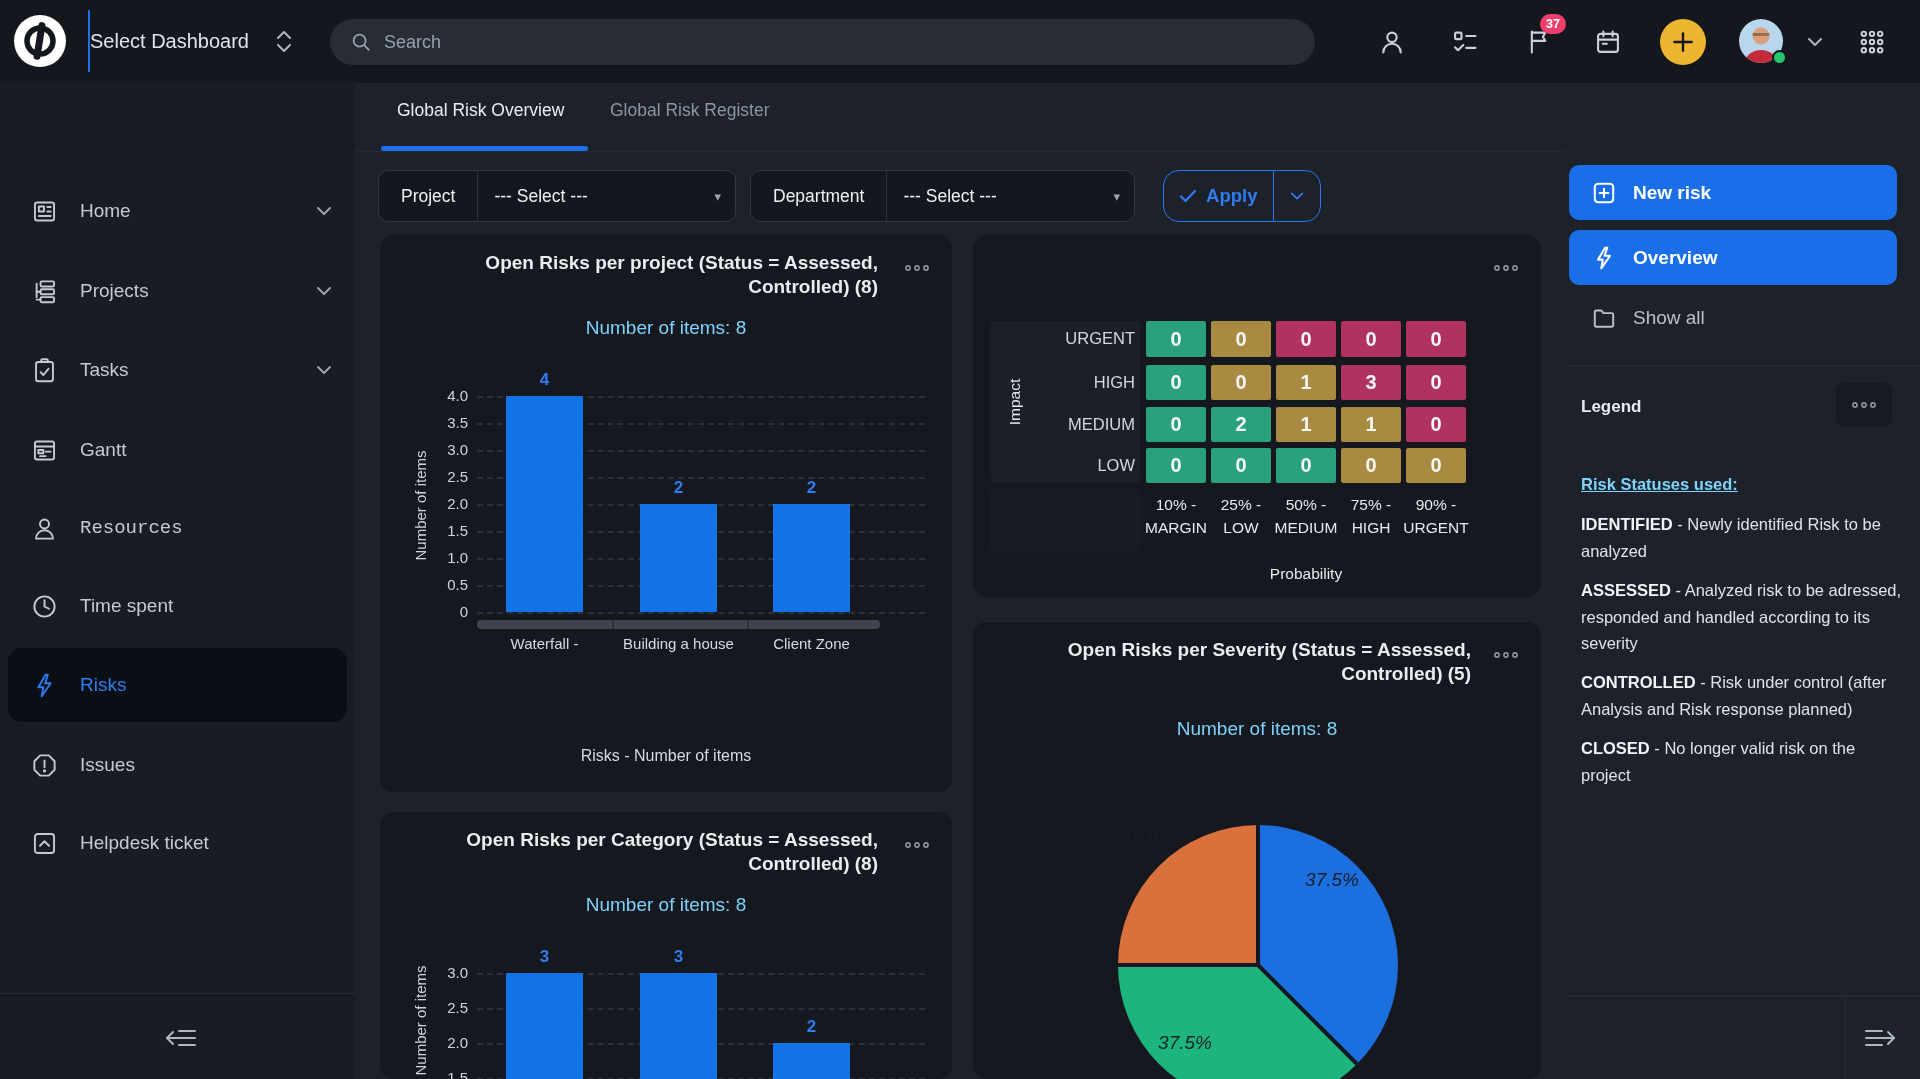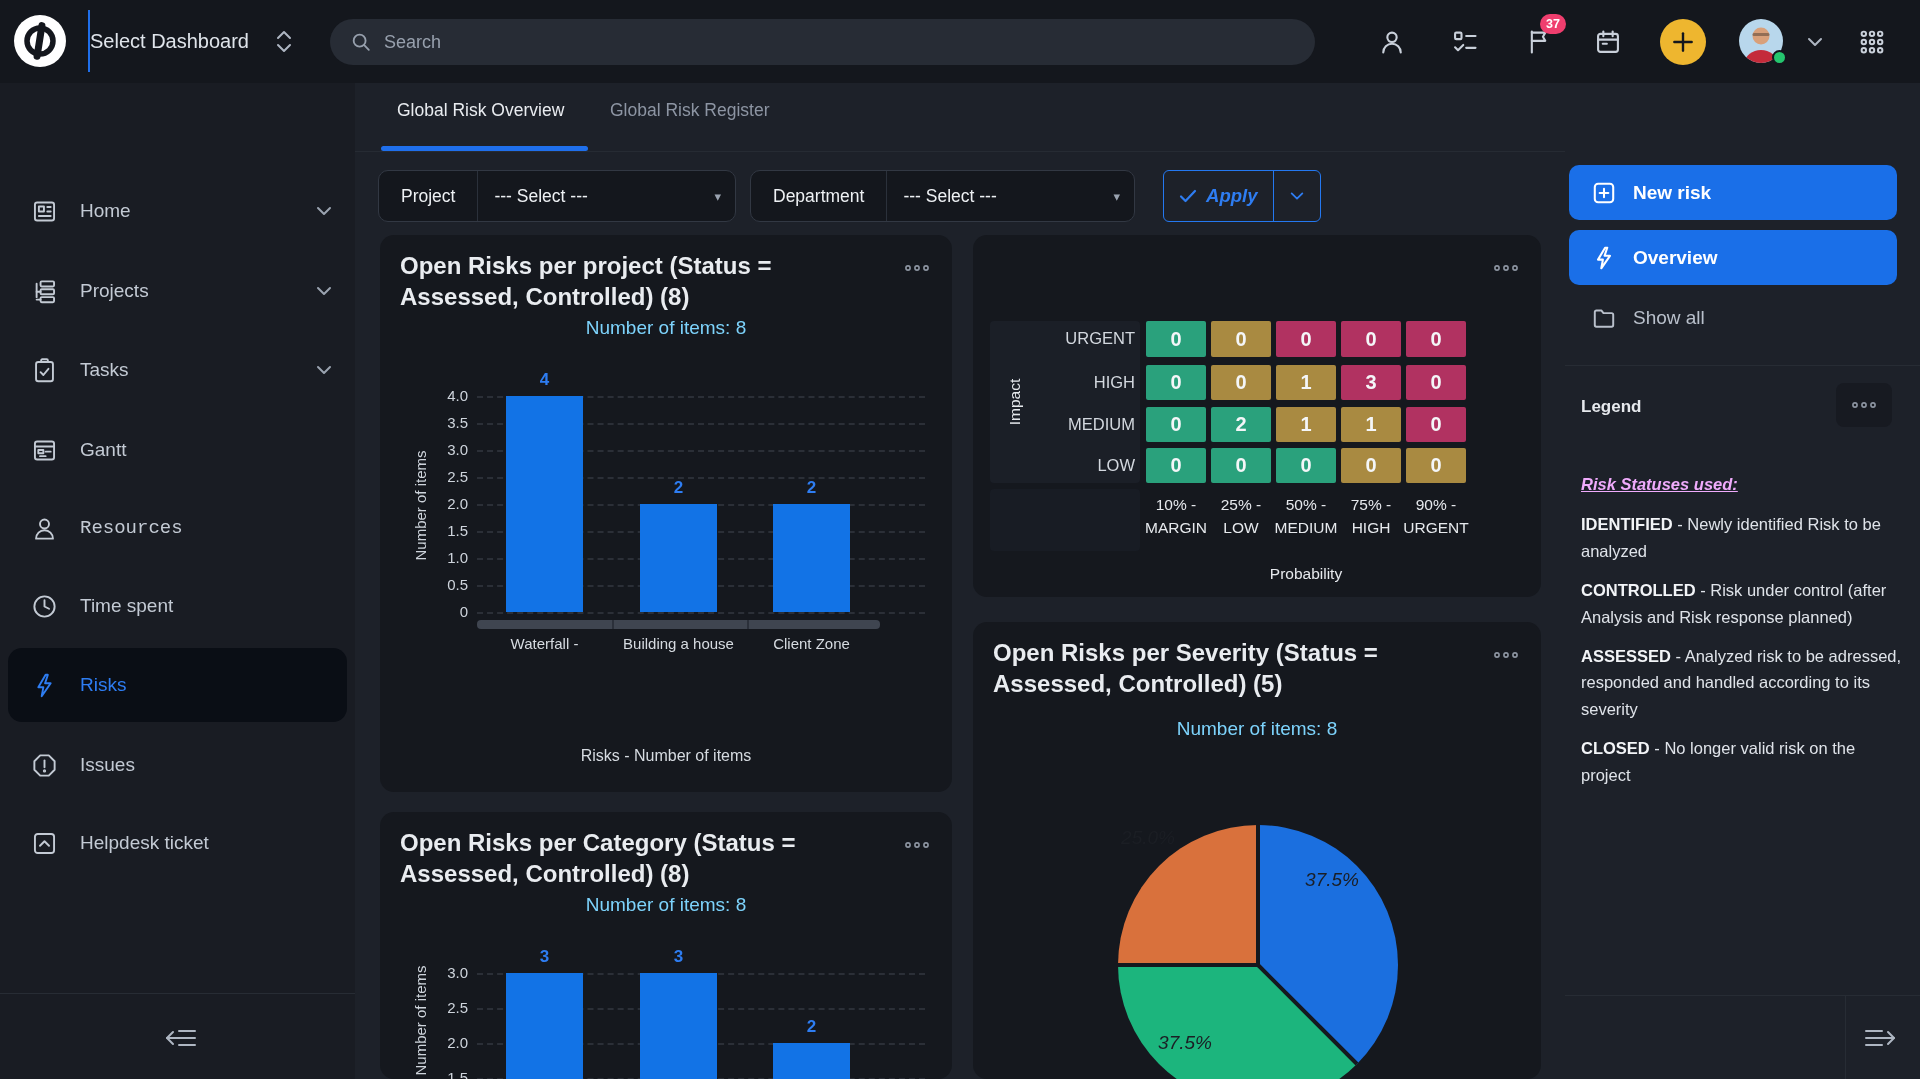--- a/index.html
+++ b/index.html
@@ -47,29 +47,29 @@
   .tab { position:absolute; top:100px; font-size:17.5px; cursor:pointer; }
   #tab-underline { position:absolute; left:381px; top:146px; width:207px; height:5px; border-radius:3px; background:#1f6feb; }
 
   .filter-group { position:absolute; top:170px; height:52px; background:#14171d; border:1px solid #323843;
                   border-radius:10px; display:flex; align-items:center; }
   .filter-group .flabel { padding:0 22px; font-size:17.5px; color:#eef1f4; }
   .filter-group .fdiv { width:1px; height:50px; background:#2b313b; }
   .filter-group .fval { padding:0 16px; font-size:17.5px; color:#eef1f4; flex:1; }
   .filter-group .caret { padding-right:14px; color:#9aa3b0; font-size:13px; }
   #apply-btn { position:absolute; left:1163px; top:170px; width:158px; height:52px; border:1.5px solid #2478f0;
-               border-radius:6px; display:flex; align-items:stretch; color:#2e7df2; cursor:pointer;font-style:italic; }
+               border-radius:16px; display:flex; align-items:stretch; color:#2e7df2; cursor:pointer; }
   #apply-btn .main { flex:1; display:flex; align-items:center; justify-content:center; gap:9px;
                      font-size:18.5px; font-weight:bold; }
   #apply-btn .split { width:1.5px; background:#2478f0; }
   #apply-btn .dd { width:46px; display:flex; align-items:center; justify-content:center; }
 
   .panel { position:absolute; background:#15181e; border-radius:14px; overflow:hidden; }
-  .panel-title { position:absolute; left:20px; top:16px; width:478px; font-size:24px; font-weight:bold;
-                 line-height:1.28; color:#e9ecf0; }
+  .panel-title { position:absolute; left:20px; top:16px; width:478px; font-size:19px; font-weight:bold;
+                 line-height:1.28; color:#e9ecf0;text-align:right; }
   .kebab { position:absolute; right:22px; top:28px; color:#8d95a2; cursor:pointer; }
   .subtitle { position:absolute; left:0; width:100%; text-align:center; font-size:19px; color:#7dd3fc; }
 
   .ylab { position:absolute; font-size:15px; color:#ced4dc; transform:rotate(-90deg); transform-origin:center; white-space:nowrap; }
   .gridline { position:absolute; height:0; border-top:2px dashed #3d434d; opacity:.55; }
   .tick { position:absolute; width:40px; text-align:right; font-size:15px; color:#ced4dc; }
   .bar { position:absolute; background:#1273e6; }
   .bar-val { position:absolute; width:77px; text-align:center; font-size:17px; font-weight:bold; color:#2e7df2; }
   .cat { position:absolute; text-align:center; font-size:15px; color:#d6dbe1; transform:translateX(-50%); white-space:nowrap; }
   .axisbar { position:absolute; height:9px; border-radius:4px; background:#3f4550; }
@@ -96,21 +96,21 @@
   .rbtn { position:absolute; left:4px; width:328px; height:55px; background:#1a6fe8; border:none; border-radius:10px;
           display:flex; align-items:center; gap:16px; padding:0 22px; color:#fff; font-size:19px; font-weight:bold;
           cursor:pointer; font-family:"Liberation Sans", sans-serif; }
   #show-all { position:absolute; left:26px; top:222px; display:flex; align-items:center; gap:16px;
               color:#b9c0cb; font-size:19px; cursor:pointer; }
   .rdivider { position:absolute; left:0; width:355px; height:1px; background:#272c34; }
   #legend-title { position:absolute; left:16px; top:314px; font-size:17px; font-weight:bold; color:#e6e9ed; }
   #legend-kebab { position:absolute; right:28px; top:300px; width:56px; height:44px; background:#171a21;
                   border-radius:8px; display:flex; align-items:center; justify-content:center; color:#8d95a2; cursor:pointer; }
   #legend-body { position:absolute; left:16px; top:388px; width:322px; font-size:16.5px; line-height:1.6; color:#dfe3e9; }
-  #legend-body .hd { font-weight:bold; text-decoration:underline; color:#f0abfc; margin-bottom:14px;font-style:italic; }
+  #legend-body .hd { font-weight:bold; text-decoration:underline; color:#7dd3fc; margin-bottom:14px; }
   #legend-body p { margin-bottom:13px; }
   #legend-body b { color:#f2f4f7; }
   #rc-vdiv { position:absolute; left:280px; top:912px; width:1px; height:84px; background:#272c34; }
   #rc-expand { position:absolute; left:292px; top:936px; width:48px; height:38px; display:flex; align-items:center;
                justify-content:center; color:#aeb6c2; cursor:pointer; }
 
   svg { display:block; }
 </style>
 </head>
 <body>
@@ -556,22 +556,22 @@
       <svg width="26" height="10" viewBox="0 0 26 10" fill="none" stroke="currentColor" stroke-width="1.6">
           <circle cx="4" cy="5" r="2.1"></circle>
           <circle cx="13" cy="5" r="2.1"></circle>
           <circle cx="22" cy="5" r="2.1"></circle>
         </svg>
     </div>
     <div id="legend-body">
       <div class="hd">Risk Statuses used:</div>
       <div id="legend-paras">
           <p><b>IDENTIFIED</b> - Newly identified Risk to be analyzed</p>
+          <p><b>ASSESSED</b> - Analyzed risk to be adressed, responded and handled according to its severity</p>
           <p><b>CONTROLLED</b> - Risk under control (after Analysis and Risk response planned)</p>
-          <p><b>ASSESSED</b> - Analyzed risk to be adressed, responded and handled according to its severity</p>
           <p><b>CLOSED</b> - No longer valid risk on the project</p>
         </div>
     </div>
     <div class="rdivider" style="top:912px"></div>
     <div id="rc-vdiv"></div>
     <div id="rc-expand">
       <svg width="34" height="24" viewBox="0 0 34 24" fill="none" stroke="currentColor" stroke-width="2" stroke-linecap="round" stroke-linejoin="round">
         <line x1="2" y1="5" x2="18" y2="5"></line>
           <line x1="2" y1="19" x2="18" y2="19"></line>
         <line x1="2" y1="12" x2="30" y2="12"></line>

